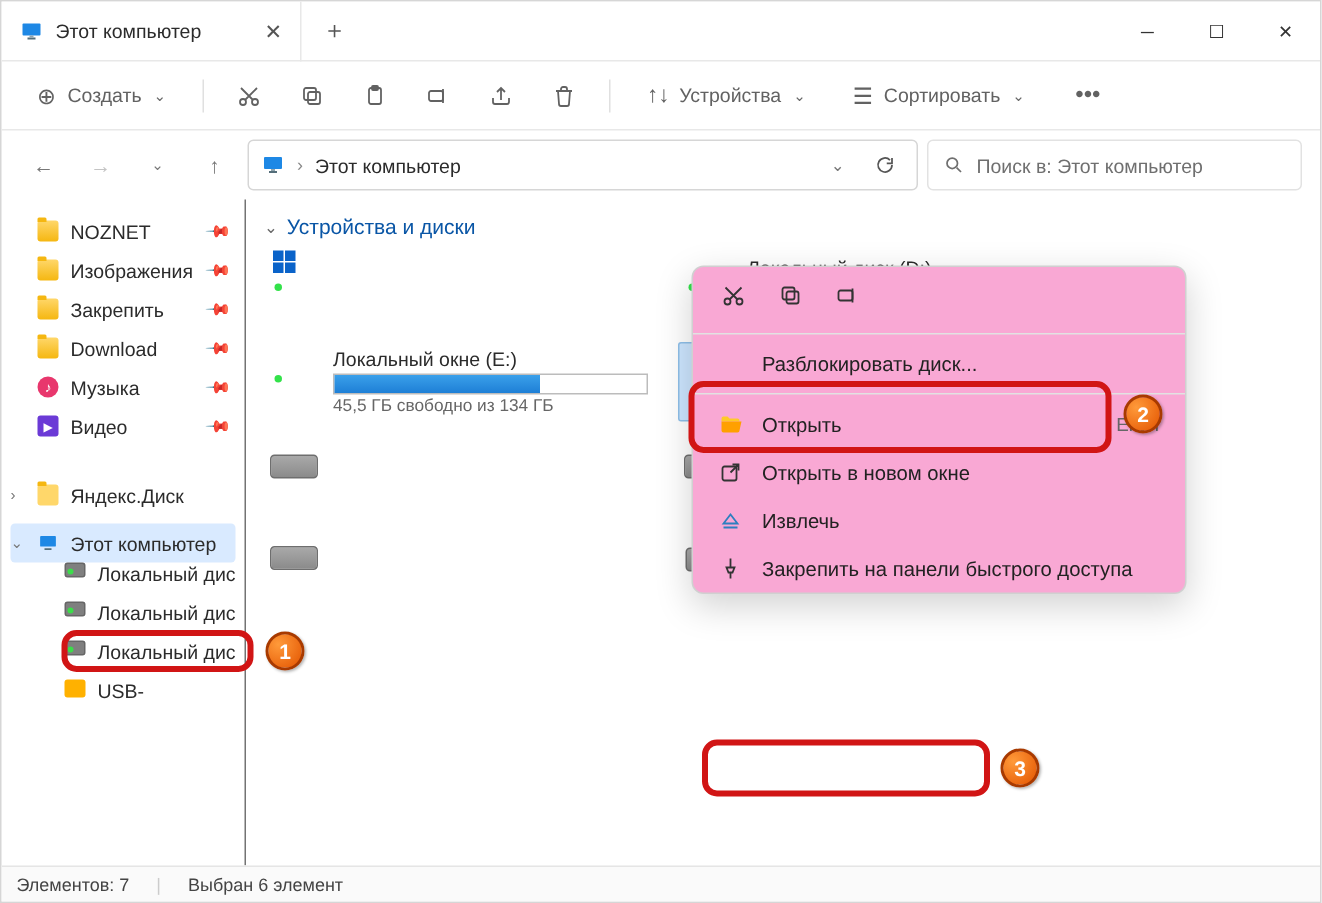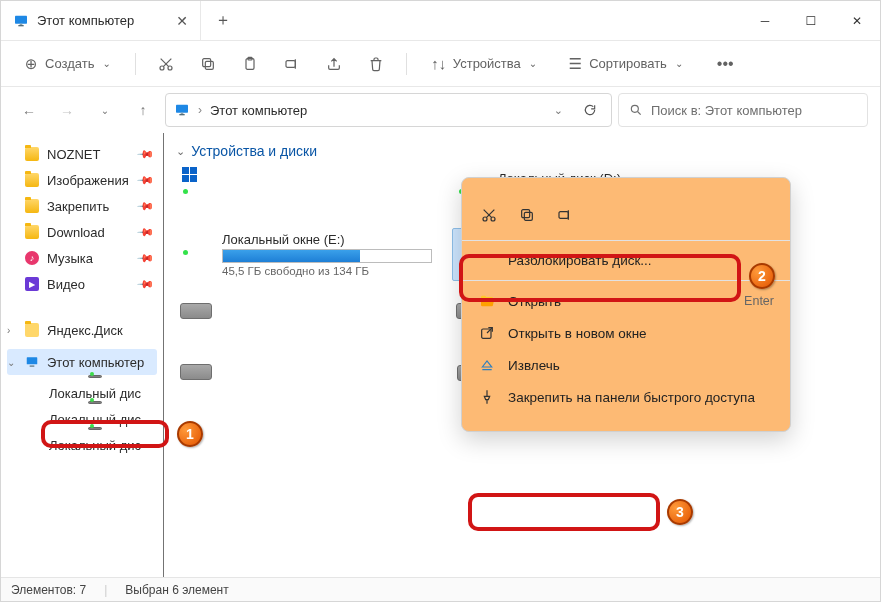--- a/index.html
+++ b/index.html
@@ -41,21 +41,21 @@
 
   
   .body { position: absolute; top: 132px; bottom: 24px; left: 0; right: 0; display: flex; }
   .sidebar { width: 163px; border-right: 1px solid #737373; overflow: hidden; padding-top: 8px; }
   .sb-item { display: flex; align-items: center; gap: 8px; padding: 4px 10px 4px 24px; font-size: 13px; color: #2b2b2b; position: relative; height: 26px; }
   .sb-item .pin { margin-left: auto; color: #7a7a7a; font-size: 11px; transform: rotate(45deg); }
   .sb-item .fold { width: 14px; height: 14px; background: linear-gradient(#ffd76a,#f5b711); border-radius: 2px; position: relative; }
   .sb-item .fold::before { content:""; position:absolute; top:-2px; left:0; width:6px; height:3px; background:#f5b711; border-radius:1px 1px 0 0; }
   .sb-item.sel { background: #d9eaff; border-radius: 3px; margin: 0 6px; padding-left: 18px; }
   .sb-caret { position: absolute; left: 6px; color: #777; font-size: 10px; }
-  .sb-sub { padding-left: 26px; font-size: 13px; color: #2b2b2b; height: 26px; display: flex; align-items: center; gap: 8px; flex-direction: column; }
+  .sb-sub { padding-left: 42px; font-size: 13px; color: #2b2b2b; height: 26px; display: flex; align-items: flex-start; gap: 8px; }
   .disk-sm { width:14px; height:10px; background:#7f7f7f; border:1px solid #666; border-radius:2px; position:relative; }
   .disk-sm::after { content:""; position:absolute; left:1px; bottom:1px; width:4px; height:4px; background:#3cdc4a; border-radius:50%; }
   #usb-sm { width:14px; height:12px; background:#ffb100; border-radius:2px; }
   #ydisk-icon { width:14px; height:14px; background:#ffd76a; border-radius:2px; position:relative; }
   #ydisk-icon::after{ content:""; position:absolute; top:-2px; left:0; width:6px; height:3px; background:#f5b711; border-radius:1px 1px 0 0;}
   .sb-music { width:14px; height:14px; background:#e8376d; border-radius:50%; color:#fff; font-size:9px; display:flex; align-items:center; justify-content:center; }
   .sb-video { width:14px; height:14px; background:#6b3ad6; border-radius:2px; color:#fff; font-size:8px; display:flex; align-items:center; justify-content:center; }
 
   .content { flex: 1; padding: 6px 12px; position: relative; }
   .group-hdr { display: flex; align-items: center; gap: 6px; color: #0a56a6; font-size: 14px; padding: 4px 0 8px; }
@@ -73,21 +73,21 @@
   .drive .bar { height: 14px; border: 1px solid #bcbcbc; background: #fff; margin: 2px 0; position: relative; }
   .drive .bar .fill { position:absolute; top:0; left:0; bottom:0; background: linear-gradient(#3aa0ea,#1e7fd6); }
   .drive .sub { font-size: 11.5px; color: #666; }
   .drive.f { background: #cde6ff; border: 1px solid #8fc0ea; border-radius: 2px; }
   .drive.f .dicon { width: 32px; height: 30px; }
   .drive.f .lock { position:absolute; top:-2px; left:4px; width:24px; height:28px; }
   .drive.f .lock .shackle { width:14px; height:10px; border:3px solid #d99b00; border-bottom:none; border-radius:8px 8px 0 0; margin:0 auto; }
   .drive.f .lock .lbody { width:22px; height:16px; background:linear-gradient(#ffd23a,#f0a500); border-radius:3px; margin:0 auto; }
 
   
-  .ctx { position: absolute; left: 460px; top: 176px; width: 330px; background: #fdba74; border: 1px solid #d0d0d0; border-radius: 8px; box-shadow: 0 8px 24px rgba(0,0,0,0.18); padding: 18px 0; z-index: 50; }
+  .ctx { position: absolute; left: 460px; top: 176px; width: 330px; background: #f9a8d4; border: 1px solid #d0d0d0; border-radius: 8px; box-shadow: 0 8px 24px rgba(0,0,0,0.18); padding: 0 0; z-index: 50; }
   .ctx-icons { display:flex; gap:4px; padding: 4px 10px 6px; }
   .ctx-icons .ci { width:34px; height:30px; display:flex; align-items:center; justify-content:center; border-radius:4px; }
   .ctx-icons .ci svg { width:16px; height:16px; color:#333; }
   .ctx hr { border:none; border-top:1px solid #e2e2e2; margin: 4px 0; }
   .ctx-item { display:flex; align-items:center; gap:12px; padding: 8px 16px; font-size: 13.5px; color:#222; }
   .ctx-item .ic { width:18px; display:flex; align-items:center; justify-content:center; }
   .ctx-item .ic svg { width:16px; height:16px; }
   .ctx-item .short { margin-left:auto; color:#666; font-size:12.5px; }
 
   
@@ -264,20 +264,24 @@
           <span class="disk-sm"></span>
           <span>Локальный дис</span>
         </div>
       <div class="sb-sub">
           <span class="disk-sm"></span>
           <span>Локальный дис</span>
         </div>
       <div class="sb-sub">
           <span class="disk-sm"></span>
           <span>Локальный дис</span>
+        </div>
+      <div class="sb-sub">
+          <span id="usb-sm"></span>
+          <span>USB-</span>
         </div>
     </div>
 
     <div class="content">
       <div class="group-hdr">
         <span class="chv">⌄</span>
         <span>Устройства и диски</span>
       </div>
       <div class="drives">
         <div class="drive c">

